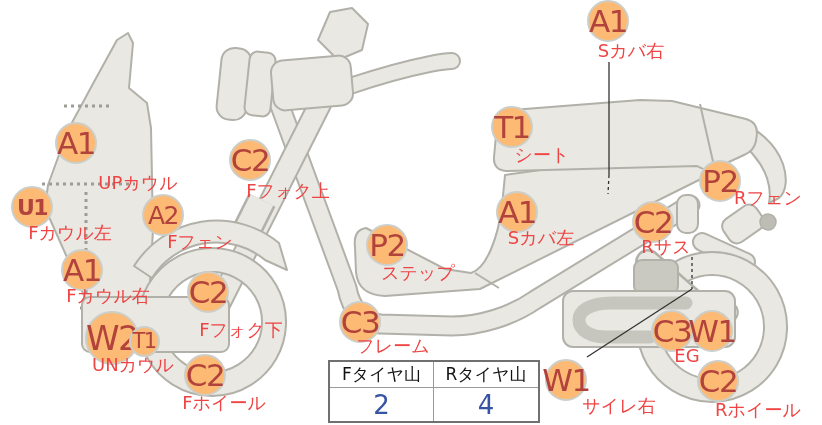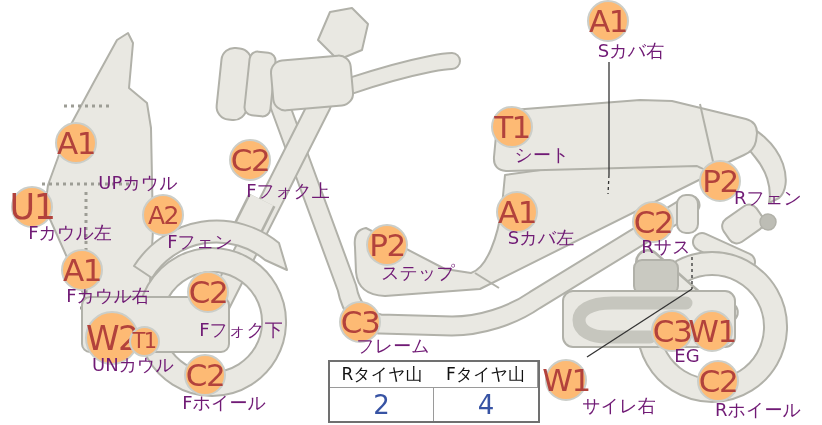--- a/index.html
+++ b/index.html
@@ -1,19 +1,19 @@
 <!DOCTYPE html>
 <html><head>
 <meta charset="utf-8">
 <style>
   html,body{margin:0;padding:0;background:#fff;}
   .stage{position:relative;width:822px;height:425px;background:#fff;font-family:"DejaVu Sans",sans-serif;overflow:hidden;}
   .stage svg{position:absolute;left:0;top:0;}
   .badge{position:absolute;border-radius:50%;background:#fdba74;border:2px solid #cbcec9;display:flex;align-items:center;justify-content:center;color:#b2423c;box-sizing:border-box;letter-spacing:-1.5px;}
-  .plabel{position:absolute;transform:translate(-50%,-50%);font-size:18px;color:#701a75;white-space:nowrap;}
+  .plabel{position:absolute;transform:translate(-50%,-50%);font-size:18px;color:#ef4444;white-space:nowrap;}
   .tire-table{position:absolute;left:328px;top:360px;width:212px;height:63px;border:2px solid #707070;box-sizing:border-box;display:grid;grid-template-columns:1fr 1fr;grid-template-rows:26px 1fr;background:#fff;}
   .tire-table .cell{display:flex;align-items:center;justify-content:center;box-sizing:border-box;}
   .tire-table .h{font-size:17px;color:#111;border-bottom:1px solid #9a9a9a;}
   .tire-table .v{font-size:26px;color:#3753a4;}
   .tire-table .c1{border-right:1px solid #9a9a9a;}
 </style>
 </head>
 <body>
 
 <div class="stage">
@@ -86,21 +86,21 @@
     <g stroke="#333" stroke-width="1.3" fill="none">
       <path d="M 609,62 L 609,175"></path>
       <path d="M 609,175 L 608,194" stroke-dasharray="3,3"></path>
       <path d="M 692,257 L 692,289" stroke-dasharray="3,3"></path>
       <path d="M 692,289 L 587,357"></path>
     </g>
   </svg>
   <div id="badges">
       <div class="badge" style="left: 55px; top: 122px; width: 42px; height: 42px; font-size: 31px;">A1</div>
       <div class="plabel" style="left: 138px; top: 183px;">UPカウル</div>
-      <div class="badge" style="left: 11px; top: 186px; width: 42px; height: 42px; font-size: 35px;">U1</div>
+      <div class="badge" style="left: 11px; top: 186px; width: 42px; height: 42px; font-size: 22px; font-weight: bold;">U1</div>
       <div class="plabel" style="left: 70px; top: 233px;">Fカウル左</div>
       <div class="badge" style="left: 61px; top: 249px; width: 42px; height: 42px; font-size: 31px;">A1</div>
       <div class="plabel" style="left: 108px; top: 296px;">Fカウル右</div>
       <div class="badge" style="left: 85px; top: 311px; width: 54px; height: 54px; font-size: 34px;">W2</div>
       <div class="badge" style="left: 128.5px; top: 325.5px; width: 31px; height: 31px; font-size: 21px;">T1</div>
       <div class="plabel" style="left: 133px; top: 365px;">UNカウル</div>
       <div class="badge" style="left: 142px; top: 194px; width: 42px; height: 42px; font-size: 25px;">A2</div>
       <div class="plabel" style="left: 200px; top: 242px;">Fフェン</div>
       <div class="badge" style="left: 229px; top: 139px; width: 42px; height: 42px; font-size: 31px;">C2</div>
       <div class="plabel" style="left: 288px; top: 191px;">Fフォク上</div>
@@ -124,18 +124,18 @@
       <div class="plabel" style="left: 666px; top: 247px;">Rサス</div>
       <div class="badge" style="left: 651px; top: 310px; width: 42px; height: 42px; font-size: 31px;">C3</div>
       <div class="plabel" style="left: 687px; top: 355px;">EG</div>
       <div class="badge" style="left: 691px; top: 310px; width: 42px; height: 42px; font-size: 31px;">W1</div>
       <div class="badge" style="left: 697px; top: 360px; width: 42px; height: 42px; font-size: 31px;">C2</div>
       <div class="plabel" style="left: 758px; top: 410px;">Rホイール</div>
       <div class="badge" style="left: 545px; top: 359px; width: 42px; height: 42px; font-size: 31px;">W1</div>
       <div class="plabel" style="left: 619px; top: 406px;">サイレ右</div>
     </div>
   <div class="tire-table">
+    <div class="cell h c1">Fタイヤ山</div>
     <div class="cell h">Rタイヤ山</div>
-    <div class="cell h c1">Fタイヤ山</div>
     <div class="cell v c1">2</div>
     <div class="cell v">4</div>
   </div>
 </div>
 
 </body></html>

